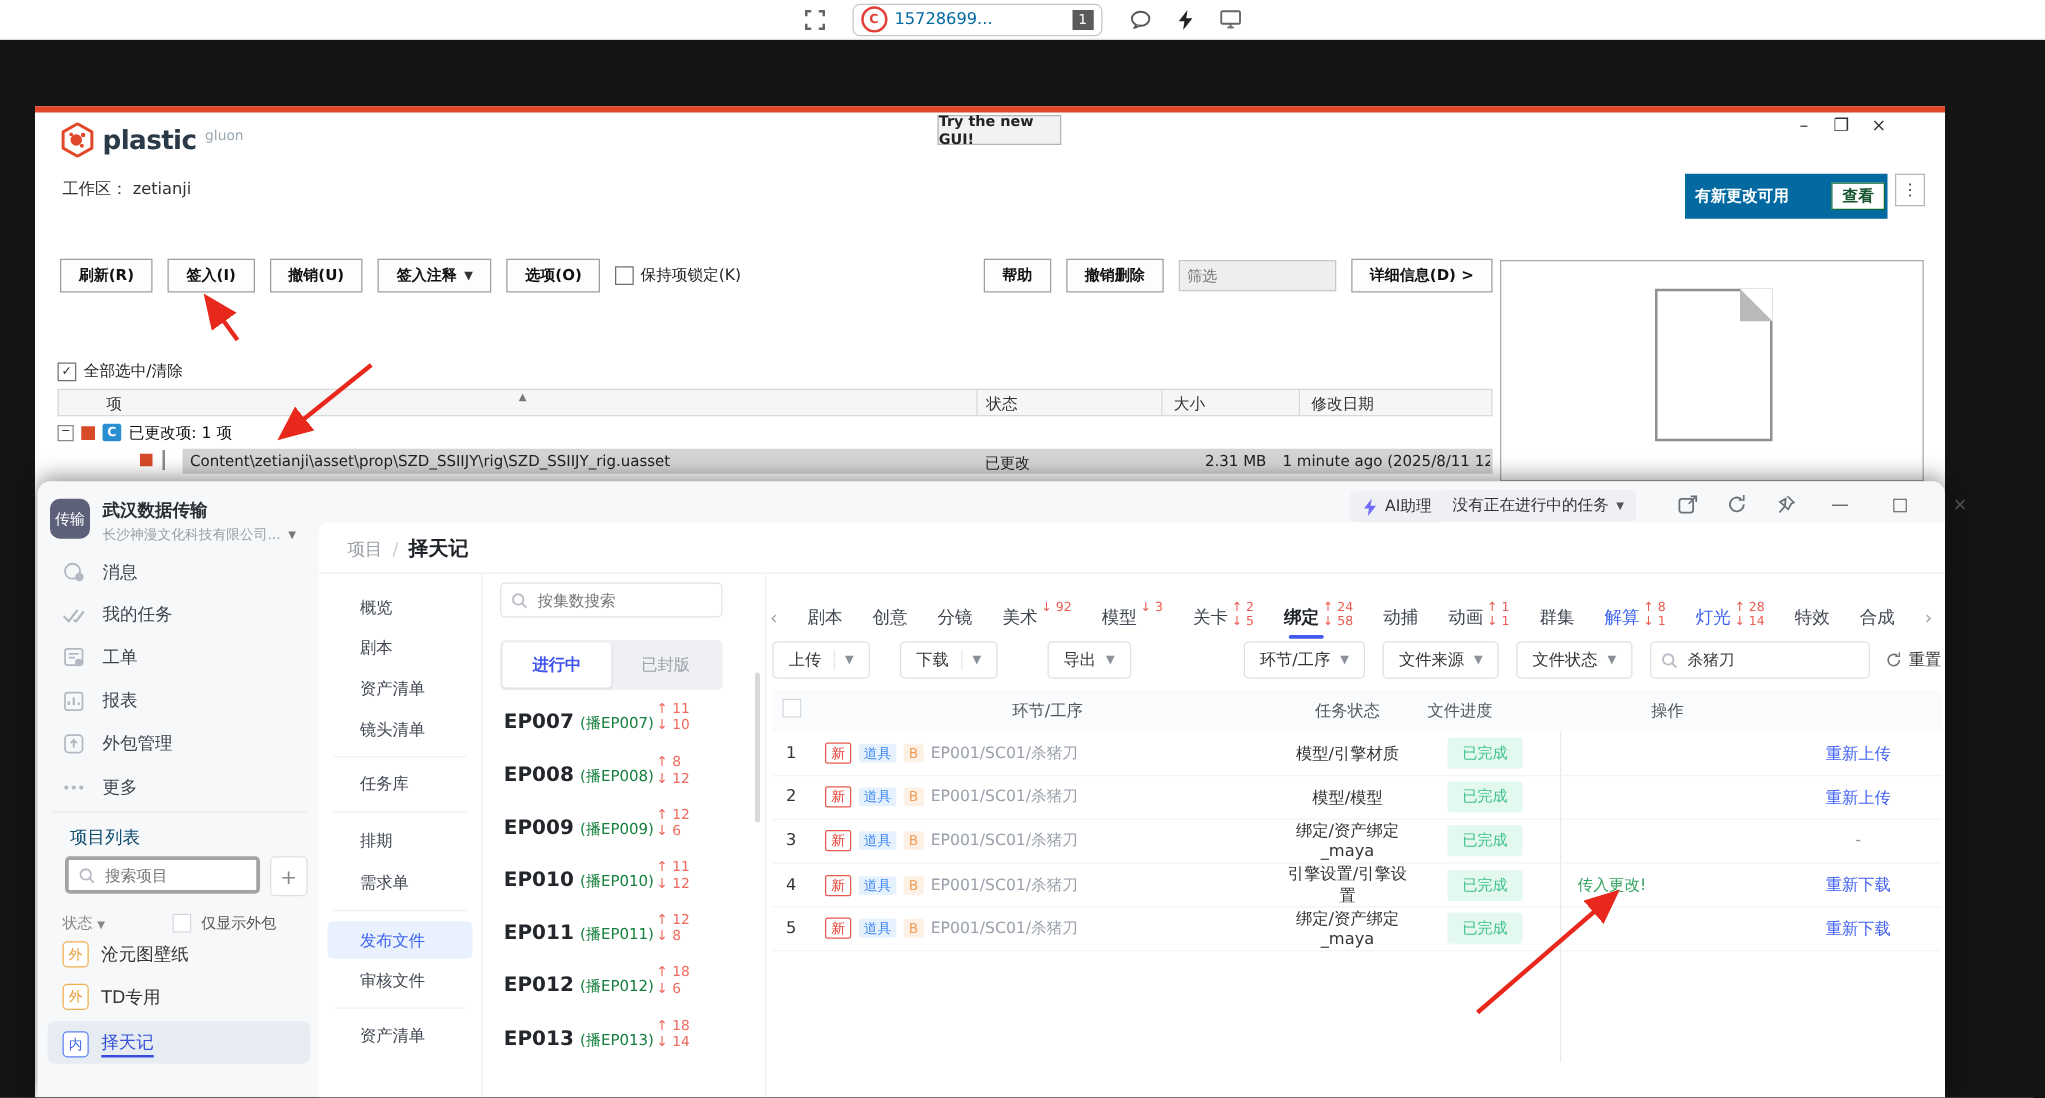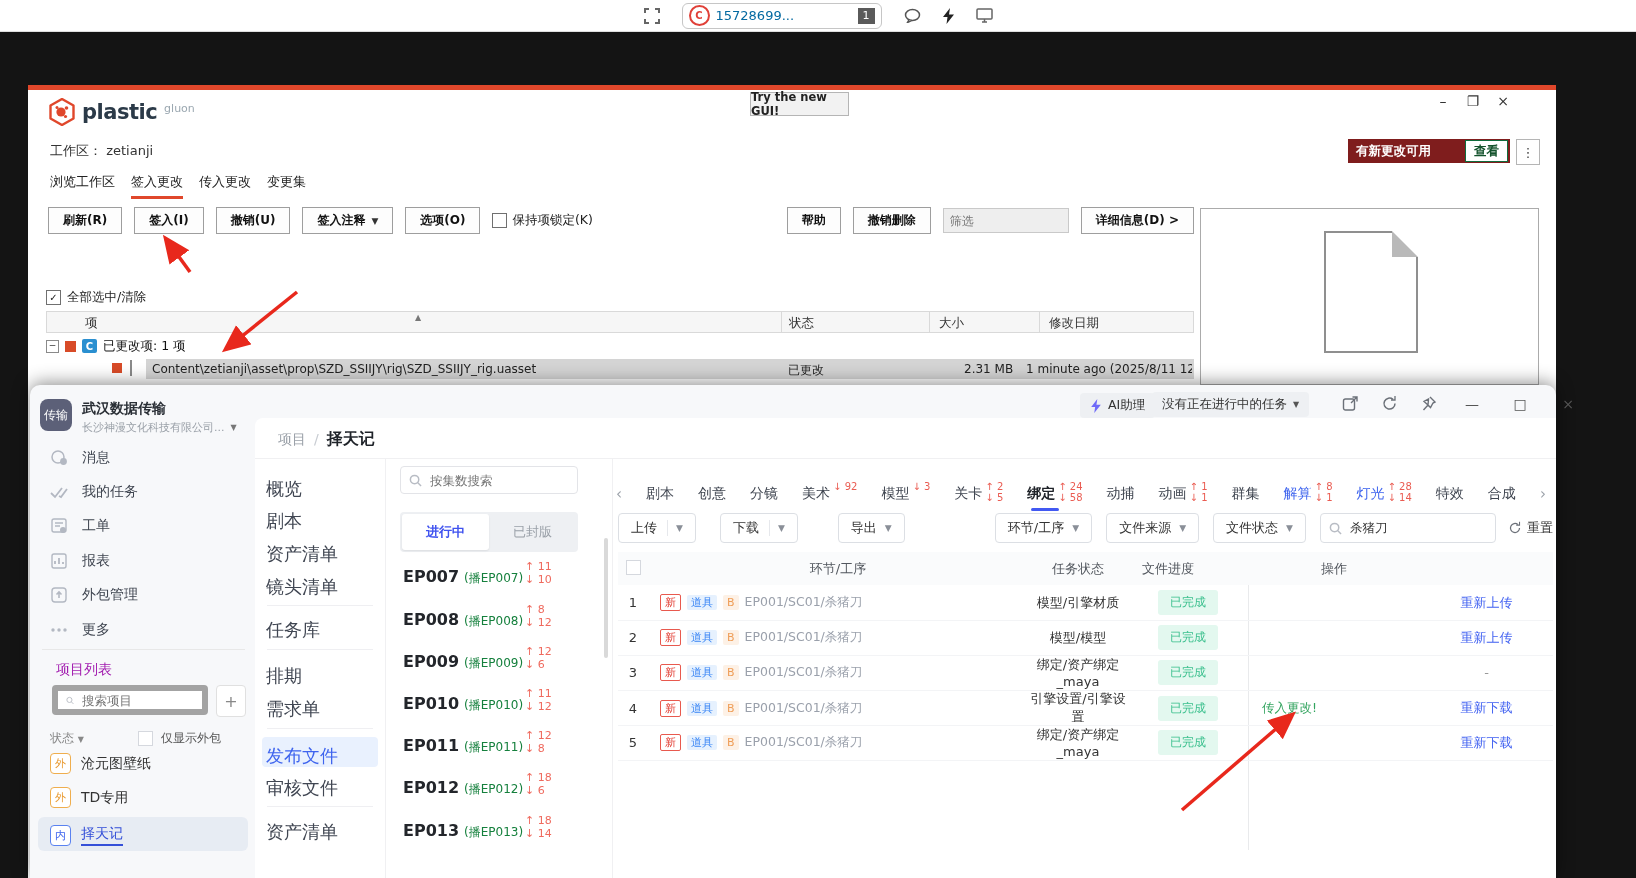--- a/index.html
+++ b/index.html
@@ -18,21 +18,21 @@
   
   #plastic{left:28px;top:85px;width:1528px;height:793px;background:#fff;}
   #plastic .topline{position:absolute;left:0;top:0;width:100%;height:5px;background:#e0472b;}
   .plogo{left:20px;top:13px;display:flex;align-items:center;gap:6px;}
   .plogo .pname{font-size:21px;font-weight:bold;color:#2b3a48;letter-spacing:-.5px;}
   .plogo .psuf{font-size:11px;color:#9aa7b0;margin:-8px 0 0 1px;}
   .winbtn{font-size:14px;color:#333;width:30px;text-align:center;cursor:default;}
   .trybtn{left:722px;top:7px;width:97px;height:22px;background:#f2f2f2;border:1px solid #b5b5b5;
     font-size:11.5px;font-weight:bold;color:#222;display:flex;align-items:center;justify-content:center;}
   .wsline{left:22px;top:57px;font-size:13px;color:#333;}
-  .banner{left:1320px;top:54px;width:162px;height:24px;background:#7f1d1d;display:flex;align-items:center;}
+  .banner{left:1320px;top:54px;width:162px;height:36px;background:#0369a1;display:flex;align-items:center;}
   .banner .btxt{color:#fff;font-size:12.5px;font-weight:bold;padding:0 6px 0 8px;flex:1;}
   .banner .bview{background:#fff;border:1px solid #0f6b3c;color:#14532d;font-size:12.5px;font-weight:bold;
     height:20px;padding:0 8px;margin-right:2px;display:flex;align-items:center;}
   .morebtn{left:1488px;top:54px;width:22px;height:24px;border:1px solid #b5b5b5;display:flex;align-items:center;justify-content:center;font-size:13px;color:#444;}
   .ptabs{left:22px;top:88px;display:flex;gap:16px;font-size:13px;color:#222;}
   .ptab{padding-bottom:5px;}
   .ptab.active{border-bottom:3px solid #e0472b;}
   .ptoolbar{left:20px;top:122px;width:1146px;display:flex;align-items:center;gap:12px;}
   .pbtn{height:25px;border:1px solid #9e9e9e;background:#fdfdfd;font-size:12px;font-weight:bold;color:#111;
     display:inline-flex;align-items:center;justify-content:center;padding:0 14px;}
@@ -63,38 +63,38 @@
   .avatar{left:10px;top:14px;width:32px;height:32px;border-radius:8px;background:#5c6078;color:#fff;font-size:12px;
     display:flex;align-items:center;justify-content:center;}
   .orgname{left:52px;top:15px;font-size:14px;font-weight:600;color:#2a2f36;}
   .orgsub{left:52px;top:35px;font-size:11px;color:#9aa0a8;display:flex;gap:6px;align-items:center;}
   .hbtn{height:25px;background:#eef0f3;border-radius:4px;display:flex;align-items:center;gap:6px;padding:0 10px;font-size:12.5px;color:#333;}
   .hicon{width:17px;height:17px;color:#6b7078;}
   .twin{font-size:14px;color:#555;width:26px;text-align:center;}
   .smenu{position:absolute;left:20px;display:flex;align-items:center;gap:14px;font-size:14px;color:#3f4550;}
   .smenu svg{width:18px;height:18px;}
   .sdivider{left:12px;width:203px;height:1px;background:#e8e8e8;}
-  .plistlbl{left:26px;top:276px;font-size:14px;color:#a21caf;}
-  .ssearch{left:22px;top:300px;width:156px;height:30px;background:#fff;border:6px solid #a3a3a3;border-radius:4px;
+  .plistlbl{left:26px;top:276px;font-size:14px;color:#0c4a6e;}
+  .ssearch{left:22px;top:300px;width:156px;height:30px;background:#fff;border:3px solid #a3a3a3;border-radius:4px;
     display:flex;align-items:center;gap:6px;padding:0 8px;box-sizing:border-box;}
   .ssearch input{border:0;outline:0;width:110px;font-size:12.5px;font-family:inherit;color:#333;background:transparent;}
   .addbtn{left:186px;top:300px;width:28px;height:30px;border:1px solid #e0e0e0;border-radius:4px;background:#fff;
     display:flex;align-items:center;justify-content:center;font-size:16px;color:#888;}
   .statusrow{left:20px;top:345px;display:flex;align-items:center;gap:8px;font-size:12px;color:#888;}
   .prow{position:absolute;left:20px;display:flex;align-items:center;gap:10px;font-size:14px;color:#333;}
   .pbadge{width:19px;height:19px;border-radius:4px;border:1px solid;font-size:11px;display:flex;align-items:center;justify-content:center;background:#fff;}
   .pbadge.ext{border-color:#efae4e;color:#e8992e;}
   .pbadge.int{border-color:#5a82f0;color:#3e64ee;}
   .projsel{left:8px;top:432px;width:210px;height:34px;background:#e7ecf3;border-radius:6px;}
   
   #card{left:225px;top:33px;width:1301px;height:460px;background:#fff;border-radius:8px 0 0 0;}
   .crumb{left:23px;top:11px;display:flex;align-items:baseline;gap:8px;}
   .cardline{left:0;top:40px;width:1301px;height:1px;background:#f0f0f2;}
   .vline{position:absolute;background:#f0f0f2;width:1px;}
-  .sn-item{position:absolute;left:11px;font-size:18px;color:#404652;}
+  .sn-item{position:absolute;left:33px;font-size:13px;color:#404652;}
   .sn-div{position:absolute;left:12px;width:106px;height:1px;background:#efeff2;}
   .sn-sel{left:7px;top:319px;width:116px;height:30px;background:#e9f1fe;border-radius:4px;}
   
   #eppanel{left:130px;top:0;width:227px;height:460px;overflow:hidden;}
   .esearch{position:absolute;left:15px;top:48px;width:178px;height:28px;border:1px solid #e3e4e8;border-radius:4px;background:#fff;
     display:flex;align-items:center;gap:6px;padding:0 8px;box-sizing:border-box;z-index:3;}
   .esearch input{border:0;outline:0;width:130px;font-size:12.5px;font-family:inherit;color:#333;background:transparent;}
   .eseg{position:absolute;left:15px;top:94px;width:178px;height:40px;background:#eef0f3;border-radius:4px;display:flex;z-index:3;padding:2px;box-sizing:border-box;}
   .eseg .segA{flex:1;background:#fff;border-radius:3px;color:#4053ef;font-weight:600;font-size:13px;display:flex;align-items:center;justify-content:center;box-shadow:0 1px 2px rgba(0,0,0,.08);}
   .eseg .segB{flex:1;color:#9aa0a8;font-size:13px;display:flex;align-items:center;justify-content:center;}
@@ -200,26 +200,20 @@
       <span>工作区：</span>
       <span>zetianji</span>
     </div>
 
     <div class="abs banner">
       <span class="btxt">有新更改可用</span>
       <span class="bview">查看</span>
     </div>
     <div class="abs morebtn">⋮</div>
 
-    <div class="abs ptabs">
-      <span class="ptab">浏览工作区</span>
-      <span class="ptab active">签入更改</span>
-      <span class="ptab">传入更改</span>
-      <span class="ptab">变更集</span>
-    </div>
 
     <div class="abs ptoolbar">
       <span class="pbtn">刷新(R)</span>
       <span class="pbtn">签入(I)</span>
       <span class="pbtn">撤销(U)</span>
       <span class="pbtn">
         <span>签入注释</span>
         <span class="caret">▼</span>
       </span>
       <span class="pbtn">选项(O)</span>

